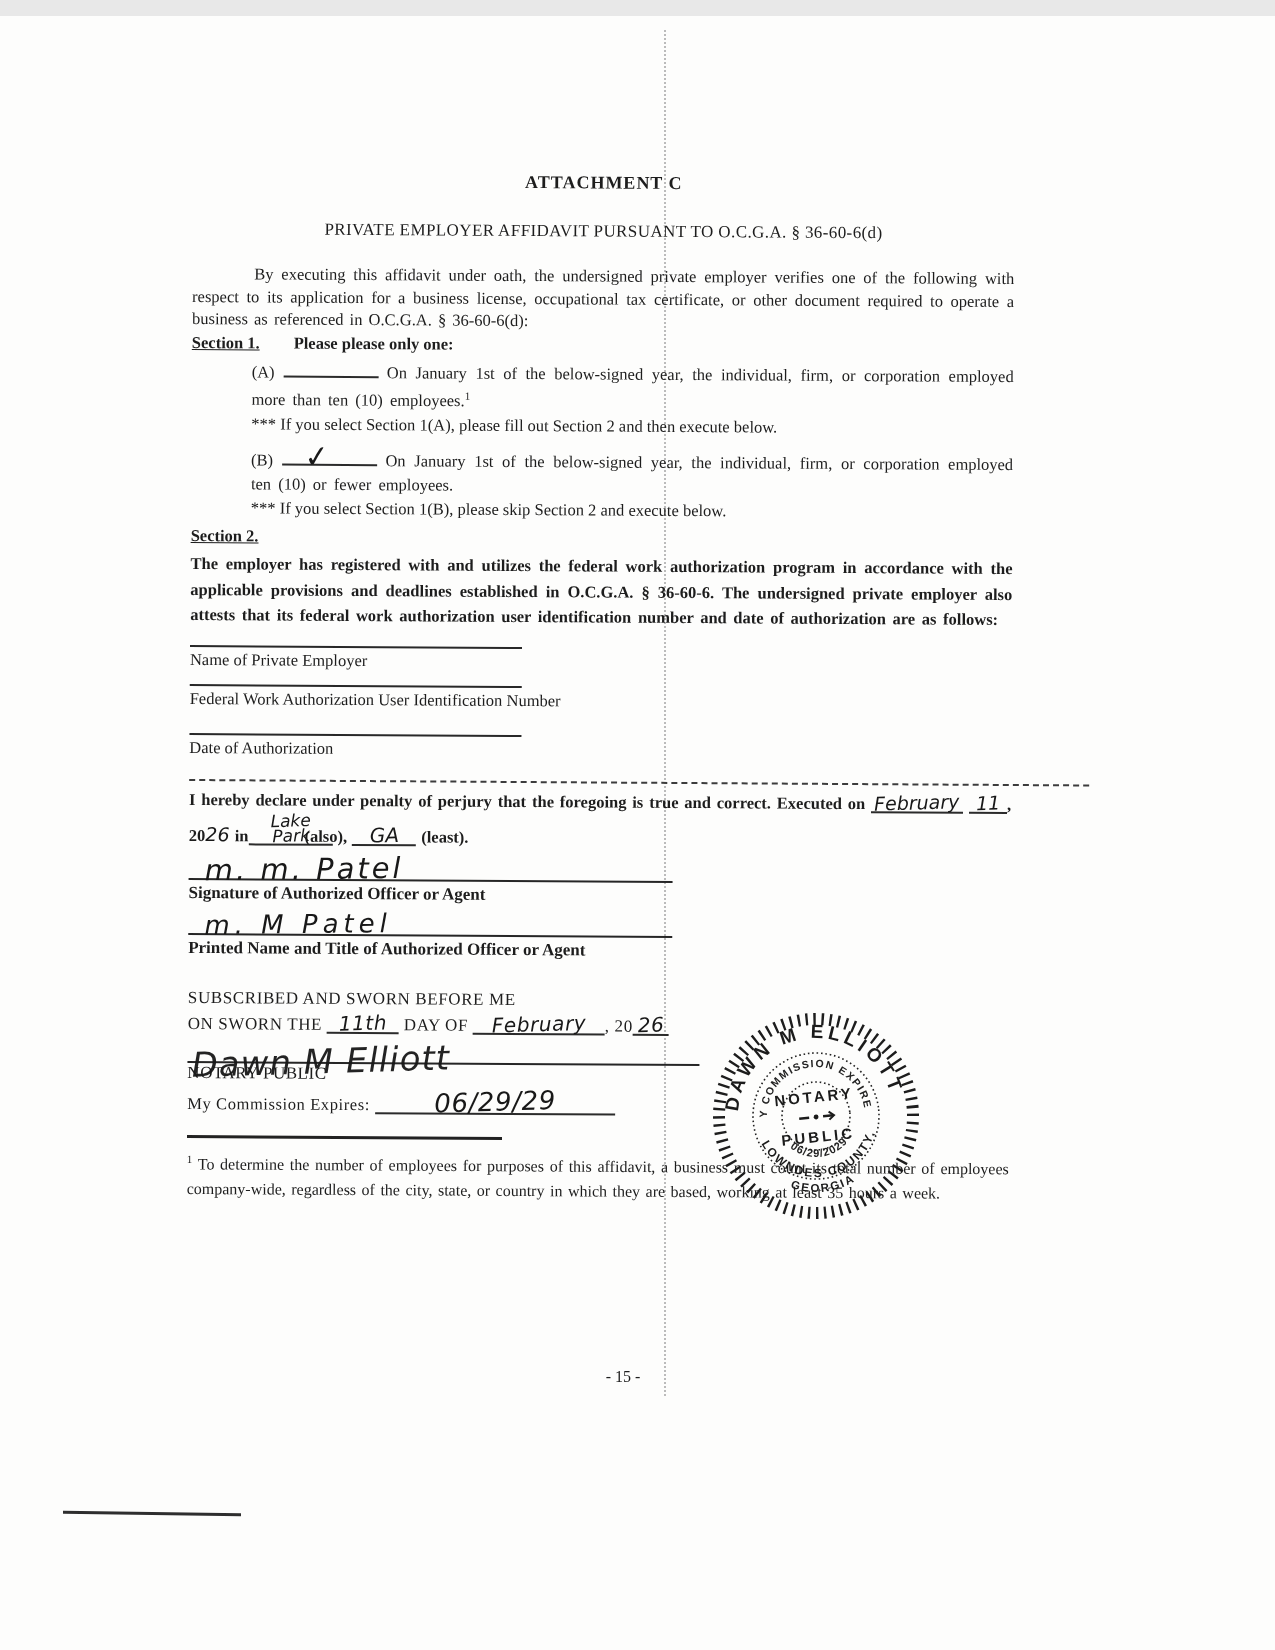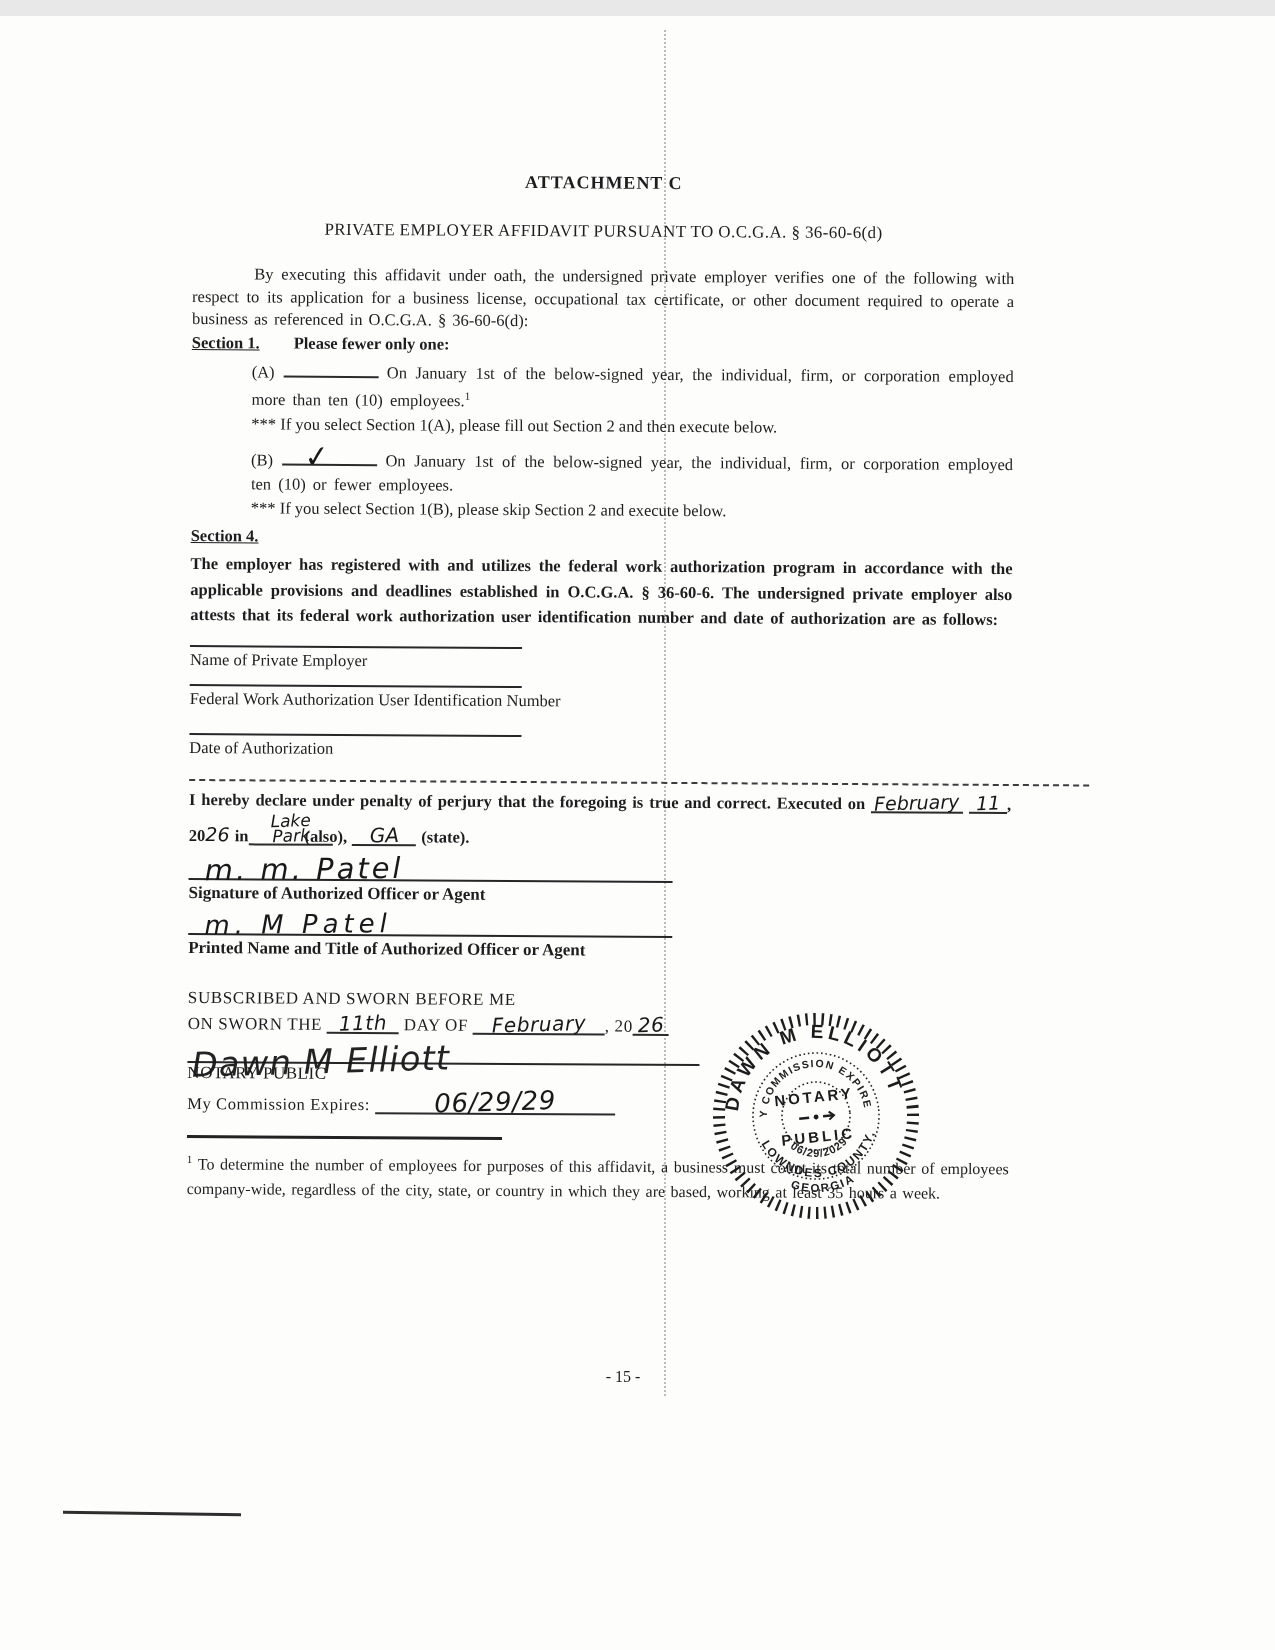--- a/index.html
+++ b/index.html
@@ -66,35 +66,35 @@
   <div class="vline"></div>
 
   <div class="content">
 
     <p class="title center">ATTACHMENT C</p>
 
     <p class="subtitle center">PRIVATE EMPLOYER AFFIDAVIT PURSUANT TO O.C.G.A. § 36-60-6(d)</p>
 
     <p class="intro just">By executing this affidavit under oath, the undersigned private employer verifies one of the following with respect to its application for a business license, occupational tax certificate, or other document required to operate a business as referenced in O.C.G.A. § 36-60-6(d):</p>
 
-    <p class="sec-row"><span class="sec-head">Section 1.</span><span class="sec-gap"></span><span class="b">Please fewer only one:</span></p>
+    <p class="sec-row"><span class="sec-head">Section 1.</span><span class="sec-gap"></span><span class="b">Please please only one:</span></p>
 
     <p class="opt just"><span>(A)</span>
       <span class="blankline"></span>
       <span>On January 1st of the below-signed year, the individual, firm, or corporation employed more than ten (10) employees.</span><sup>1</sup></p>
 
     <p class="note">*** If you select Section 1(A), please fill out Section 2 and then execute below.</p>
 
     <p class="opt just" style="margin-top:13px;"><span>(B)</span>
       <span class="blankline"><span class="checkmark hw">✓</span></span>
       <span>On January 1st of the below-signed year, the individual, firm, or corporation employed ten (10) or fewer employees.</span></p>
 
     <p class="note">*** If you select Section 1(B), please skip Section 2 and execute below.</p>
 
-    <p class="sec-row" style="margin-top:7px;"><span class="sec-head">Section 4.</span></p>
+    <p class="sec-row" style="margin-top:7px;"><span class="sec-head">Section 2.</span></p>
 
     <p class="s2body just">The employer has registered with and utilizes the federal work authorization program in accordance with the applicable provisions and deadlines established in O.C.G.A. § 36-60-6. The undersigned private employer also attests that its federal work authorization user identification number and date of authorization are as follows:</p>
 
     <div class="field f1">
       <div class="blank"></div>
       <p class="field-label">Name of Private Employer</p>
     </div>
 
     <div class="field f2">
       <div class="blank"></div>
@@ -106,21 +106,21 @@
       <p class="field-label">Date of Authorization</p>
     </div>
 
     <div class="dashed"></div>
 
     <p class="decl just"><span>I hereby declare under penalty of perjury that the foregoing is true and correct. Executed on</span>
       <span class="fill" style="width:92px;"><span class="hw" style="font-size:19px;">February</span></span>
       <span class="fill" style="width:38px;"><span class="hw" style="font-size:19px;">11</span></span><span>, 20</span><span class="hw" style="font-size:19px;">26</span>
       <span>in</span><span class="fill" style="width:84px;margin-right:-28px;"><span class="hw" style="font-size:17px;">Lake Park</span></span><span>(also),</span>
       <span class="fill" style="width:64px;"><span class="hw" style="font-size:20px;">GA</span></span>
-      <span>(state).</span></p>
+      <span>(least).</span></p>
 
     <div class="sig-line">
         <span class="hw">m. m. Patel</span>
       </div>
     <p class="sig-label">Signature of Authorized Officer or Agent</p>
 
     <div class="sig-line">
         <span class="hw" style="font-size:26px;letter-spacing:5px;">m. M  Patel</span>
       </div>
     <p class="sig-label">Printed Name and Title of Authorized Officer or Agent</p>

